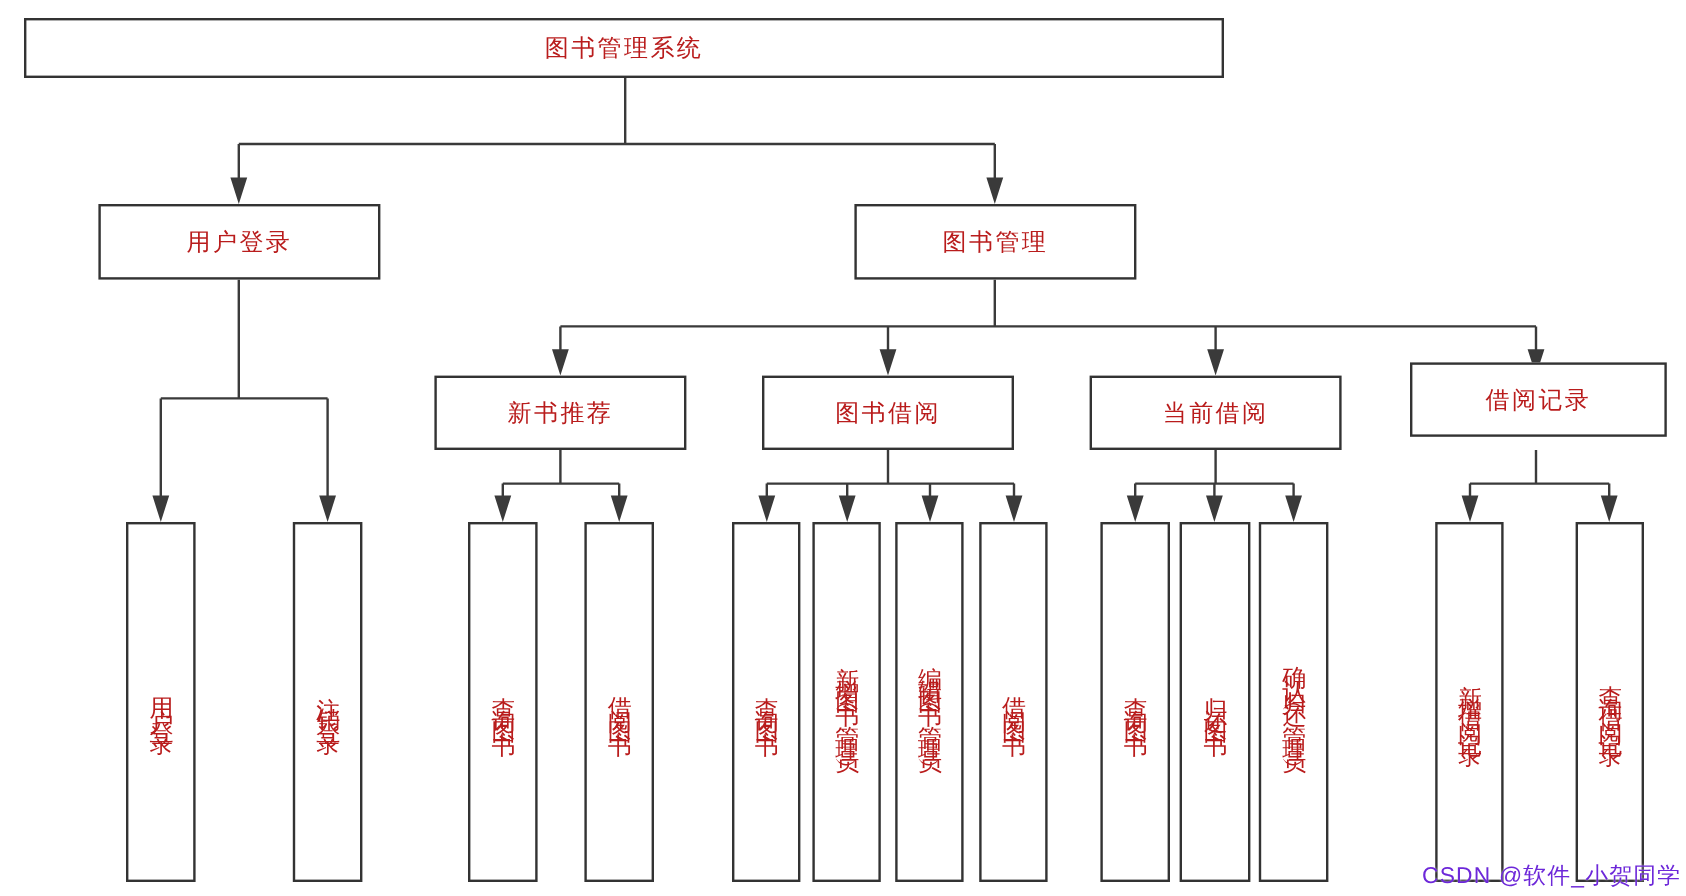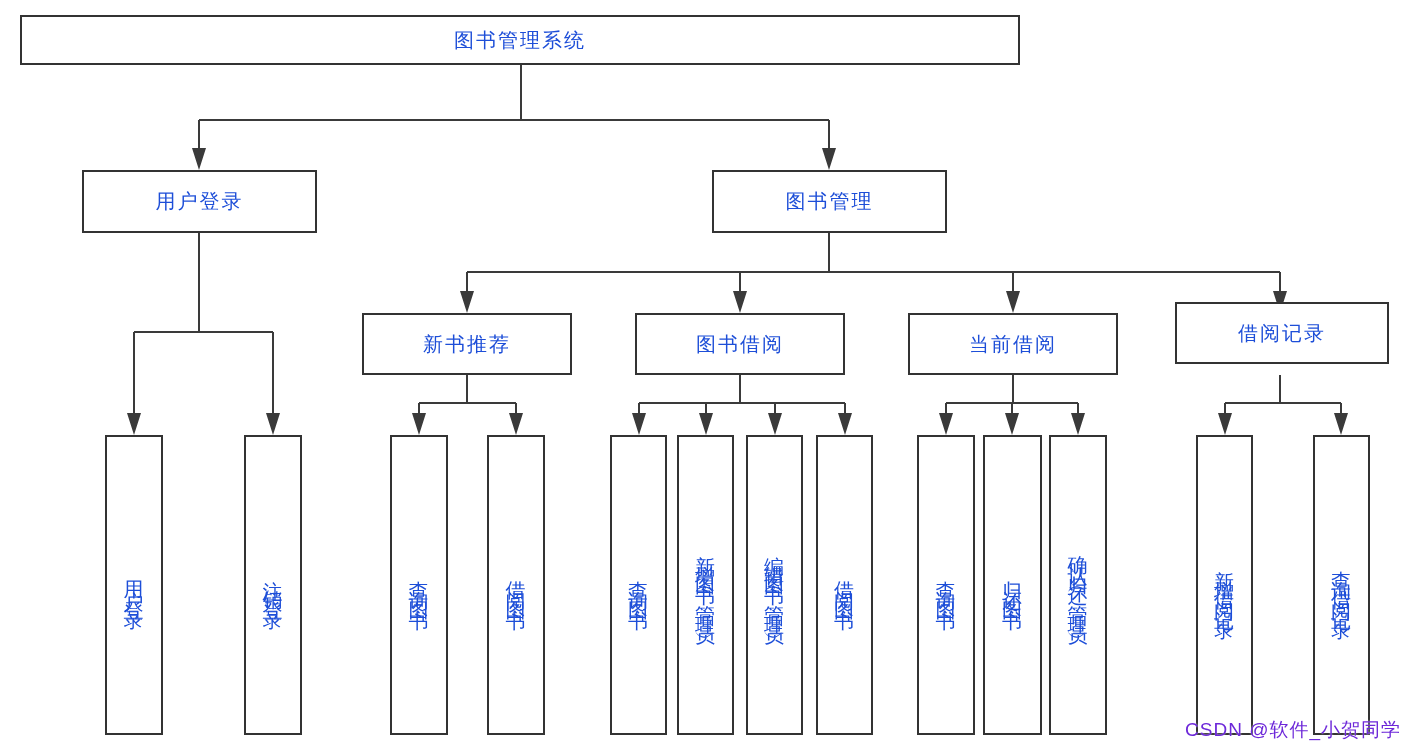--- a/index.html
+++ b/index.html
@@ -20,21 +20,21 @@
     left: 0;
     top: 0;
     width: 1405px;
     height: 747px;
   }
   .node {
     position: absolute;
     box-sizing: border-box;
     border: 2.5px solid #333333;
     background: #ffffff;
-    color: #1d4ed8;
+    color: #b91c1c;
     display: flex;
     align-items: center;
     justify-content: center;
     text-align: center;
   }
   .node.h {
     font-size: 20px;
     letter-spacing: 2px;
     white-space: nowrap;
   }

